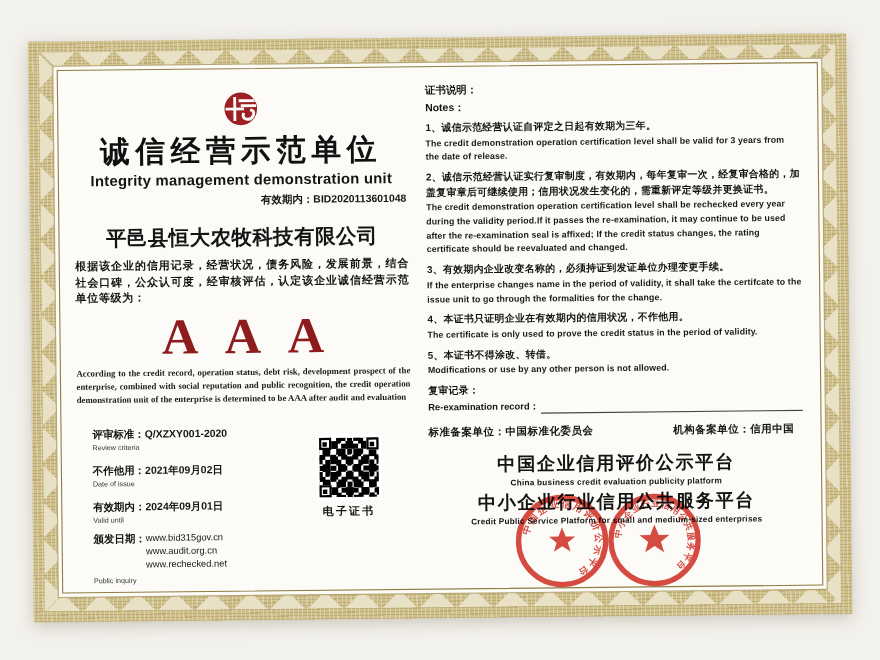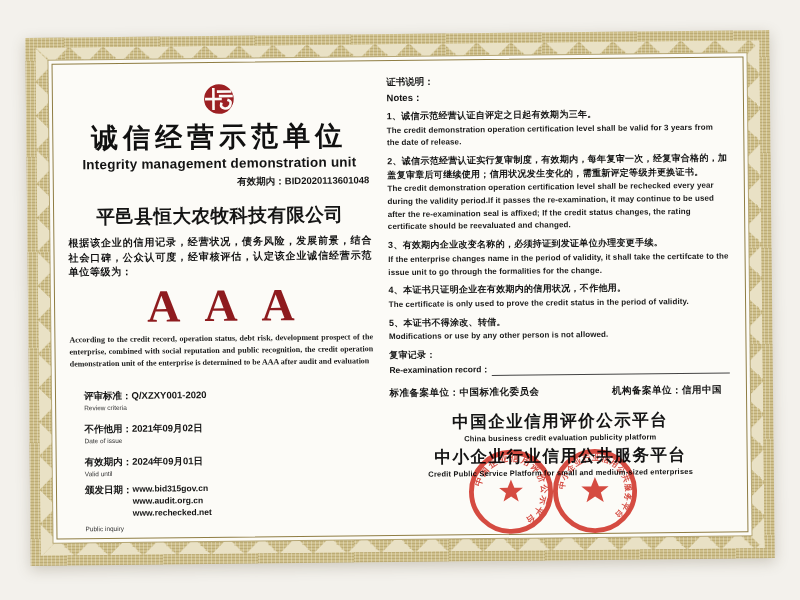--- a/index.html
+++ b/index.html
@@ -30,21 +30,21 @@
   .subtitle{font-size:13.5px;font-weight:bold;letter-spacing:.2px;white-space:nowrap;margin-top:1px;}
   .certno{width:100%;text-align:right;font-size:9.5px;font-weight:bold;margin-top:5px;padding-right:2px;box-sizing:border-box;}
   .company{margin-top:14px;font-size:18.5px;font-weight:bold;letter-spacing:.5px;white-space:nowrap;}
   .statement-zh{margin-top:7px;font-size:10px;font-weight:bold;text-align:justify;line-height:1.45;letter-spacing:.6px;}
   .rating{margin-top:2px;font-family:"Liberation Serif",serif;font-weight:bold;font-size:46px;color:#8e1b1e;letter-spacing:24px;text-indent:24px;line-height:1.1;}
   .statement-en{margin-top:2px;font-family:"Liberation Serif",serif;font-size:8px;font-weight:bold;text-align:justify;line-height:1.5;color:#1c1c1c;}
   .fields{position:relative;width:100%;margin-top:8px;padding-left:14px;box-sizing:border-box;}
   .frow{margin-top:7px;}
   .flabel,.fvalue{font-size:9.5px;font-weight:bold;}
   .fsub{font-size:6.5px;color:#333;margin-top:1px;}
-  .sites{font-size:8.5px;font-weight:bold;line-height:1.4;display:inline-block;vertical-align:top;}
+  .sites{font-size:8.5px;font-weight:normal;line-height:1.4;display:inline-block;vertical-align:top;}
   .inq{display:flex;}
   .qr-block{position:absolute;right:26px;top:22px;width:62px;text-align:center;}
   .qr{position:relative;width:54px;height:54px;margin:0 auto;background:
       conic-gradient(#000 25%,#0000 0 50%,#000 0 75%,#0000 0) 0 0/10px 10px,
       conic-gradient(#000 25%,#fff 0 50%,#000 0 75%,#fff 0) 3px 3px/14px 14px;outline:3px solid #fff;}
   .finder{position:absolute;width:11px;height:11px;border:2px solid #000;background:#fff;box-sizing:border-box;}
   .finder::after{content:"";position:absolute;inset:1.5px;background:#000;}
   .f-tl{left:0;top:0}.f-tr{right:0;top:0}.f-bl{left:0;bottom:0}
   .qr-label{margin-top:6px;font-size:10px;font-weight:bold;letter-spacing:2px;}
   
@@ -114,20 +114,28 @@
             <div class="frow inq">
               <span class="flabel">颁发日期：</span>
               <span class="sites">
                 <span>www.bid315gov.cn</span><br>
                 <span>www.audit.org.cn</span><br>
                 <span>www.rechecked.net</span>
               </span>
             </div>
             <div class="fsub" style="margin-top:5px">Public inquiry</div>
 
+            <div class="qr-block">
+              <div class="qr">
+                <i class="finder f-tl"></i>
+                <i class="finder f-tr"></i>
+                <i class="finder f-bl"></i>
+              </div>
+              <div class="qr-label">电子证书</div>
+            </div>
           </div>
         </div>
 
         <div class="col-right">
           <div class="nt">证书说明：</div>
           <div class="nt">Notes：</div>
 
           <div>
             <div class="note-zh">1、诚信示范经营认证自评定之日起有效期为三年。</div>
             <div class="note-en">The credit demonstration operation certification level shall be valid for 3 years from the date of release.</div>

